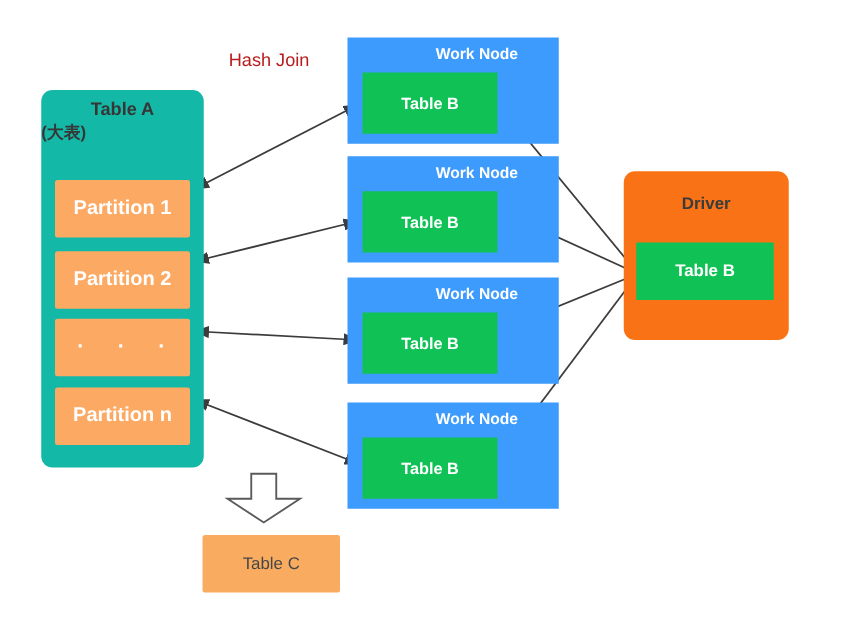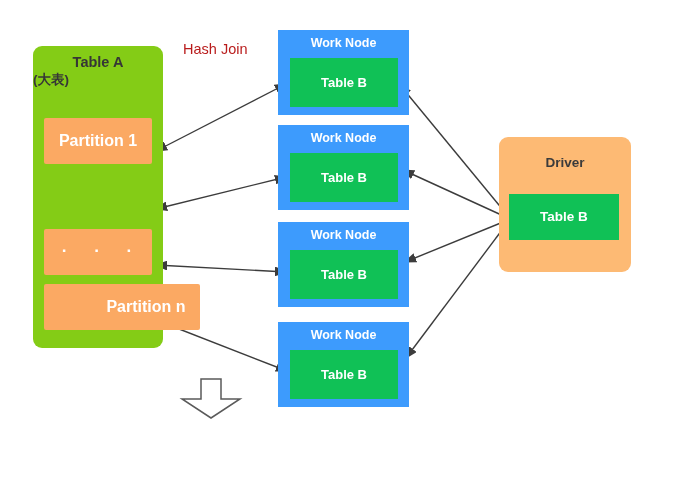--- a/index.html
+++ b/index.html
@@ -2,35 +2,35 @@
 <html><head>
 <meta charset="utf-8">
 <style>
   html,body{margin:0;padding:0;background:#fff;}
   body{font-family:"Liberation Sans","DejaVu Sans",sans-serif;}
   .canvas{position:relative;width:683px;height:499px;background:#ffffff;overflow:hidden;}
   .arrow-layer{position:absolute;left:0;top:0;width:683px;height:499px;pointer-events:none;}
 
   .diagram-title{position:absolute;left:183px;top:41px;width:80px;font-size:14.5px;color:#b91c1c;}
 
-  .table-a{position:absolute;left:33px;top:46px;width:130px;height:302px;background:#84cc16;border-radius:9px;}
+  .table-a{position:absolute;left:33px;top:72px;width:130px;height:302px;background:#14b8a6;border-radius:9px;}
   .table-a-title{margin-top:7px;text-align:center;font-size:14.5px;font-weight:bold;color:#363636;line-height:18px;}
   .table-a-subtitle{text-align:left;font-size:13.5px;font-weight:bold;color:#363636;line-height:17px;}
   .partition{position:absolute;left:11px;width:108px;height:46px;background:#fba963;border-radius:2px;
              color:#ffffff;font-weight:bold;font-size:16px;text-align:center;line-height:46px;}
-  .partition.p1{top:72px;} .partition.p2{top:129px;} .partition.p3{top:183px;} .partition.p4{top:238px;padding-left:48px;}
+  .partition.p1{top:72px;} .partition.p2{top:129px;} .partition.p3{top:183px;} .partition.p4{top:238px;}
   .partition.dots{font-size:17px;letter-spacing:2px;word-spacing:18px;line-height:44px;}
 
-  .work-node{position:absolute;left:278px;width:131px;height:85px;background:#3d9bfd;}
+  .work-node{position:absolute;left:278px;width:131px;height:85px;background:#3d9bfd;padding-left:38px;}
   .work-node.n1{top:30px;} .work-node.n2{top:125px;} .work-node.n3{top:222px;} .work-node.n4{top:322px;}
   .work-node-label{margin-top:6px;text-align:center;color:#ffffff;font-weight:bold;font-size:12.5px;}
   .node-table-b{position:absolute;left:12px;top:28px;width:108px;height:49px;background:#10c156;
                 color:#ffffff;font-weight:bold;font-size:13px;text-align:center;line-height:49px;}
 
-  .driver{position:absolute;left:499px;top:137px;width:132px;height:135px;background:#fdba74;border-radius:9px;}
+  .driver{position:absolute;left:499px;top:137px;width:132px;height:135px;background:#f97316;border-radius:9px;}
   .driver-label{margin-top:18px;text-align:center;font-weight:bold;font-size:13.5px;color:#3b3b3b;}
   .driver-table-b{position:absolute;left:10px;top:57px;width:110px;height:46px;background:#10c156;
                   color:#ffffff;font-weight:bold;font-size:13.5px;text-align:center;line-height:46px;}
 
   .table-c{position:absolute;left:162px;top:428px;width:110px;height:46px;background:#f9ac60;border-radius:2px;
            color:#474747;font-size:13.5px;text-align:center;line-height:46px;}
 </style>
 </head>
 <body>
 
@@ -62,20 +62,21 @@
 
     <path d="M201,379 L221,379 L221,399 L240,399 L211,418 L182,399 L201,399 Z" fill="#ffffff" stroke="#5a5a5a" stroke-width="1.5" stroke-linejoin="miter"></path>
   </svg>
 
   <div class="diagram-title">Hash Join</div>
 
   <div class="table-a">
     <div class="table-a-title">Table A</div>
     <div class="table-a-subtitle">(大表)</div>
     <div class="partition p1">Partition 1</div>
+    <div class="partition p2">Partition 2</div>
     <div class="partition p3 dots">· · ·</div>
     <div class="partition p4">Partition n</div>
   </div>
 
   <div class="work-node n1">
     <div class="work-node-label">Work Node</div>
     <div class="node-table-b">Table B</div>
   </div>
   <div class="work-node n2">
     <div class="work-node-label">Work Node</div>
@@ -88,14 +89,15 @@
   <div class="work-node n4">
     <div class="work-node-label">Work Node</div>
     <div class="node-table-b">Table B</div>
   </div>
 
   <div class="driver">
     <div class="driver-label">Driver</div>
     <div class="driver-table-b">Table B</div>
   </div>
 
+  <div class="table-c">Table C</div>
 
 </div>
 
 </body></html>

